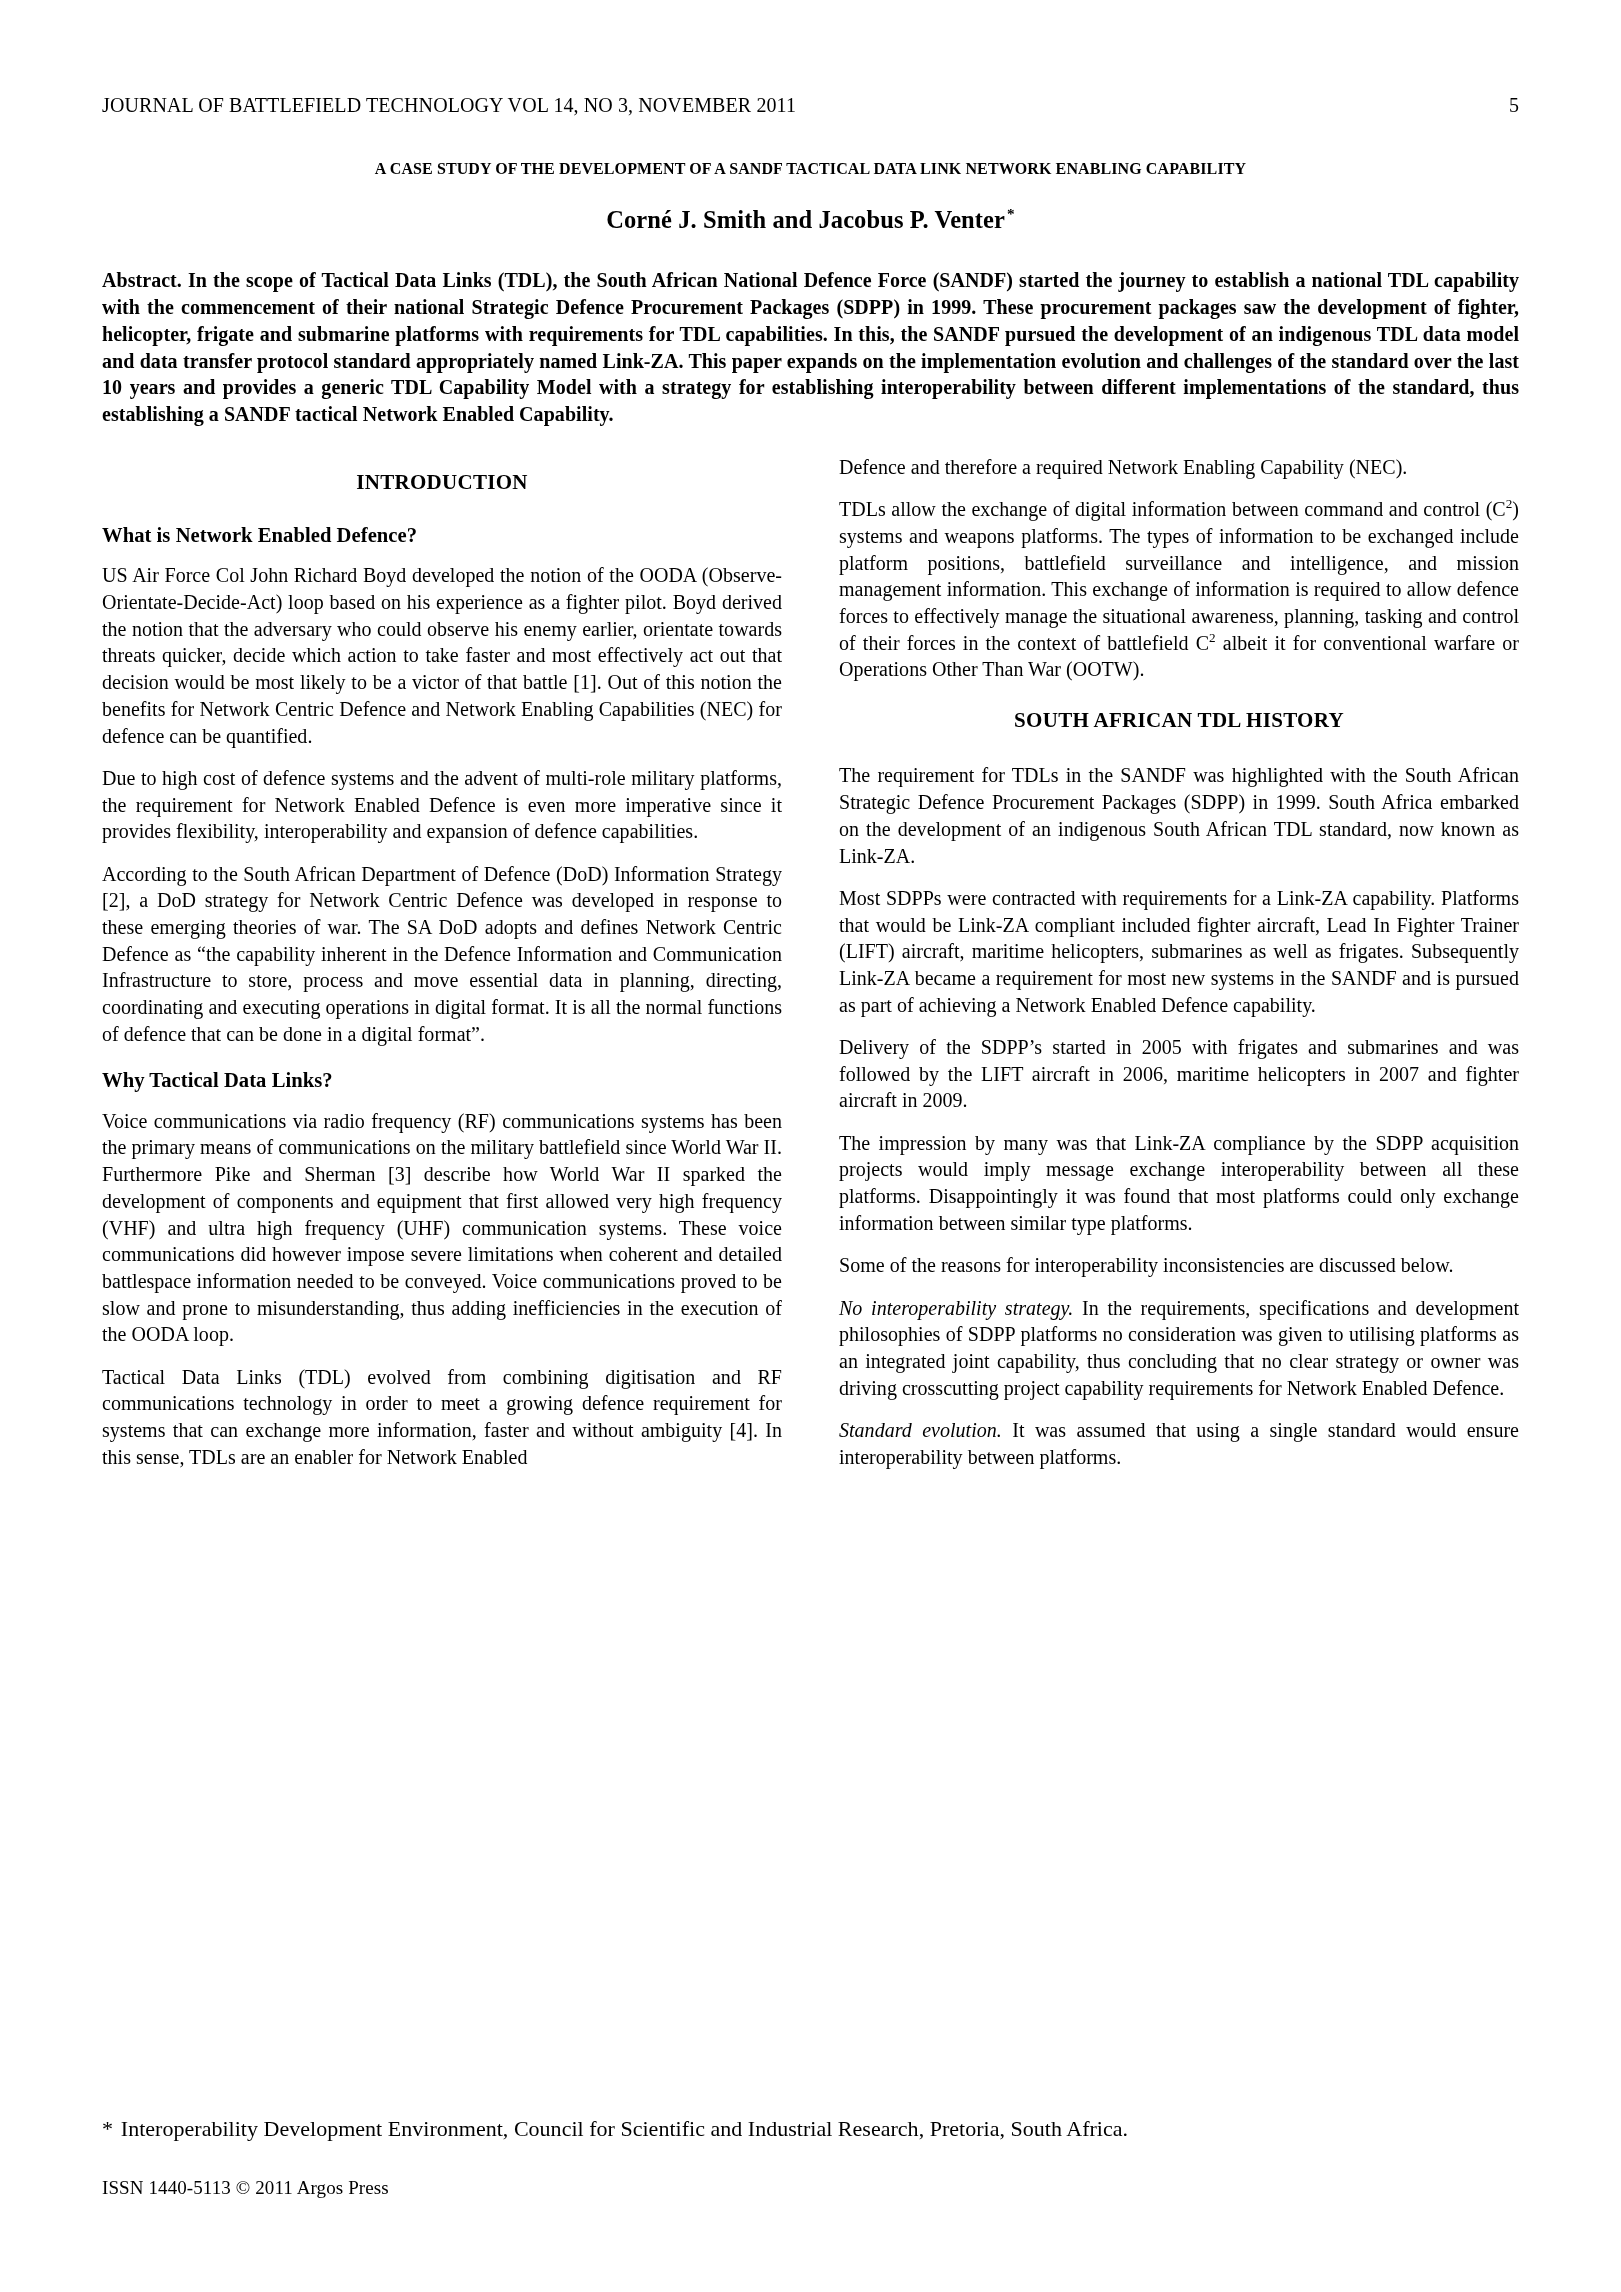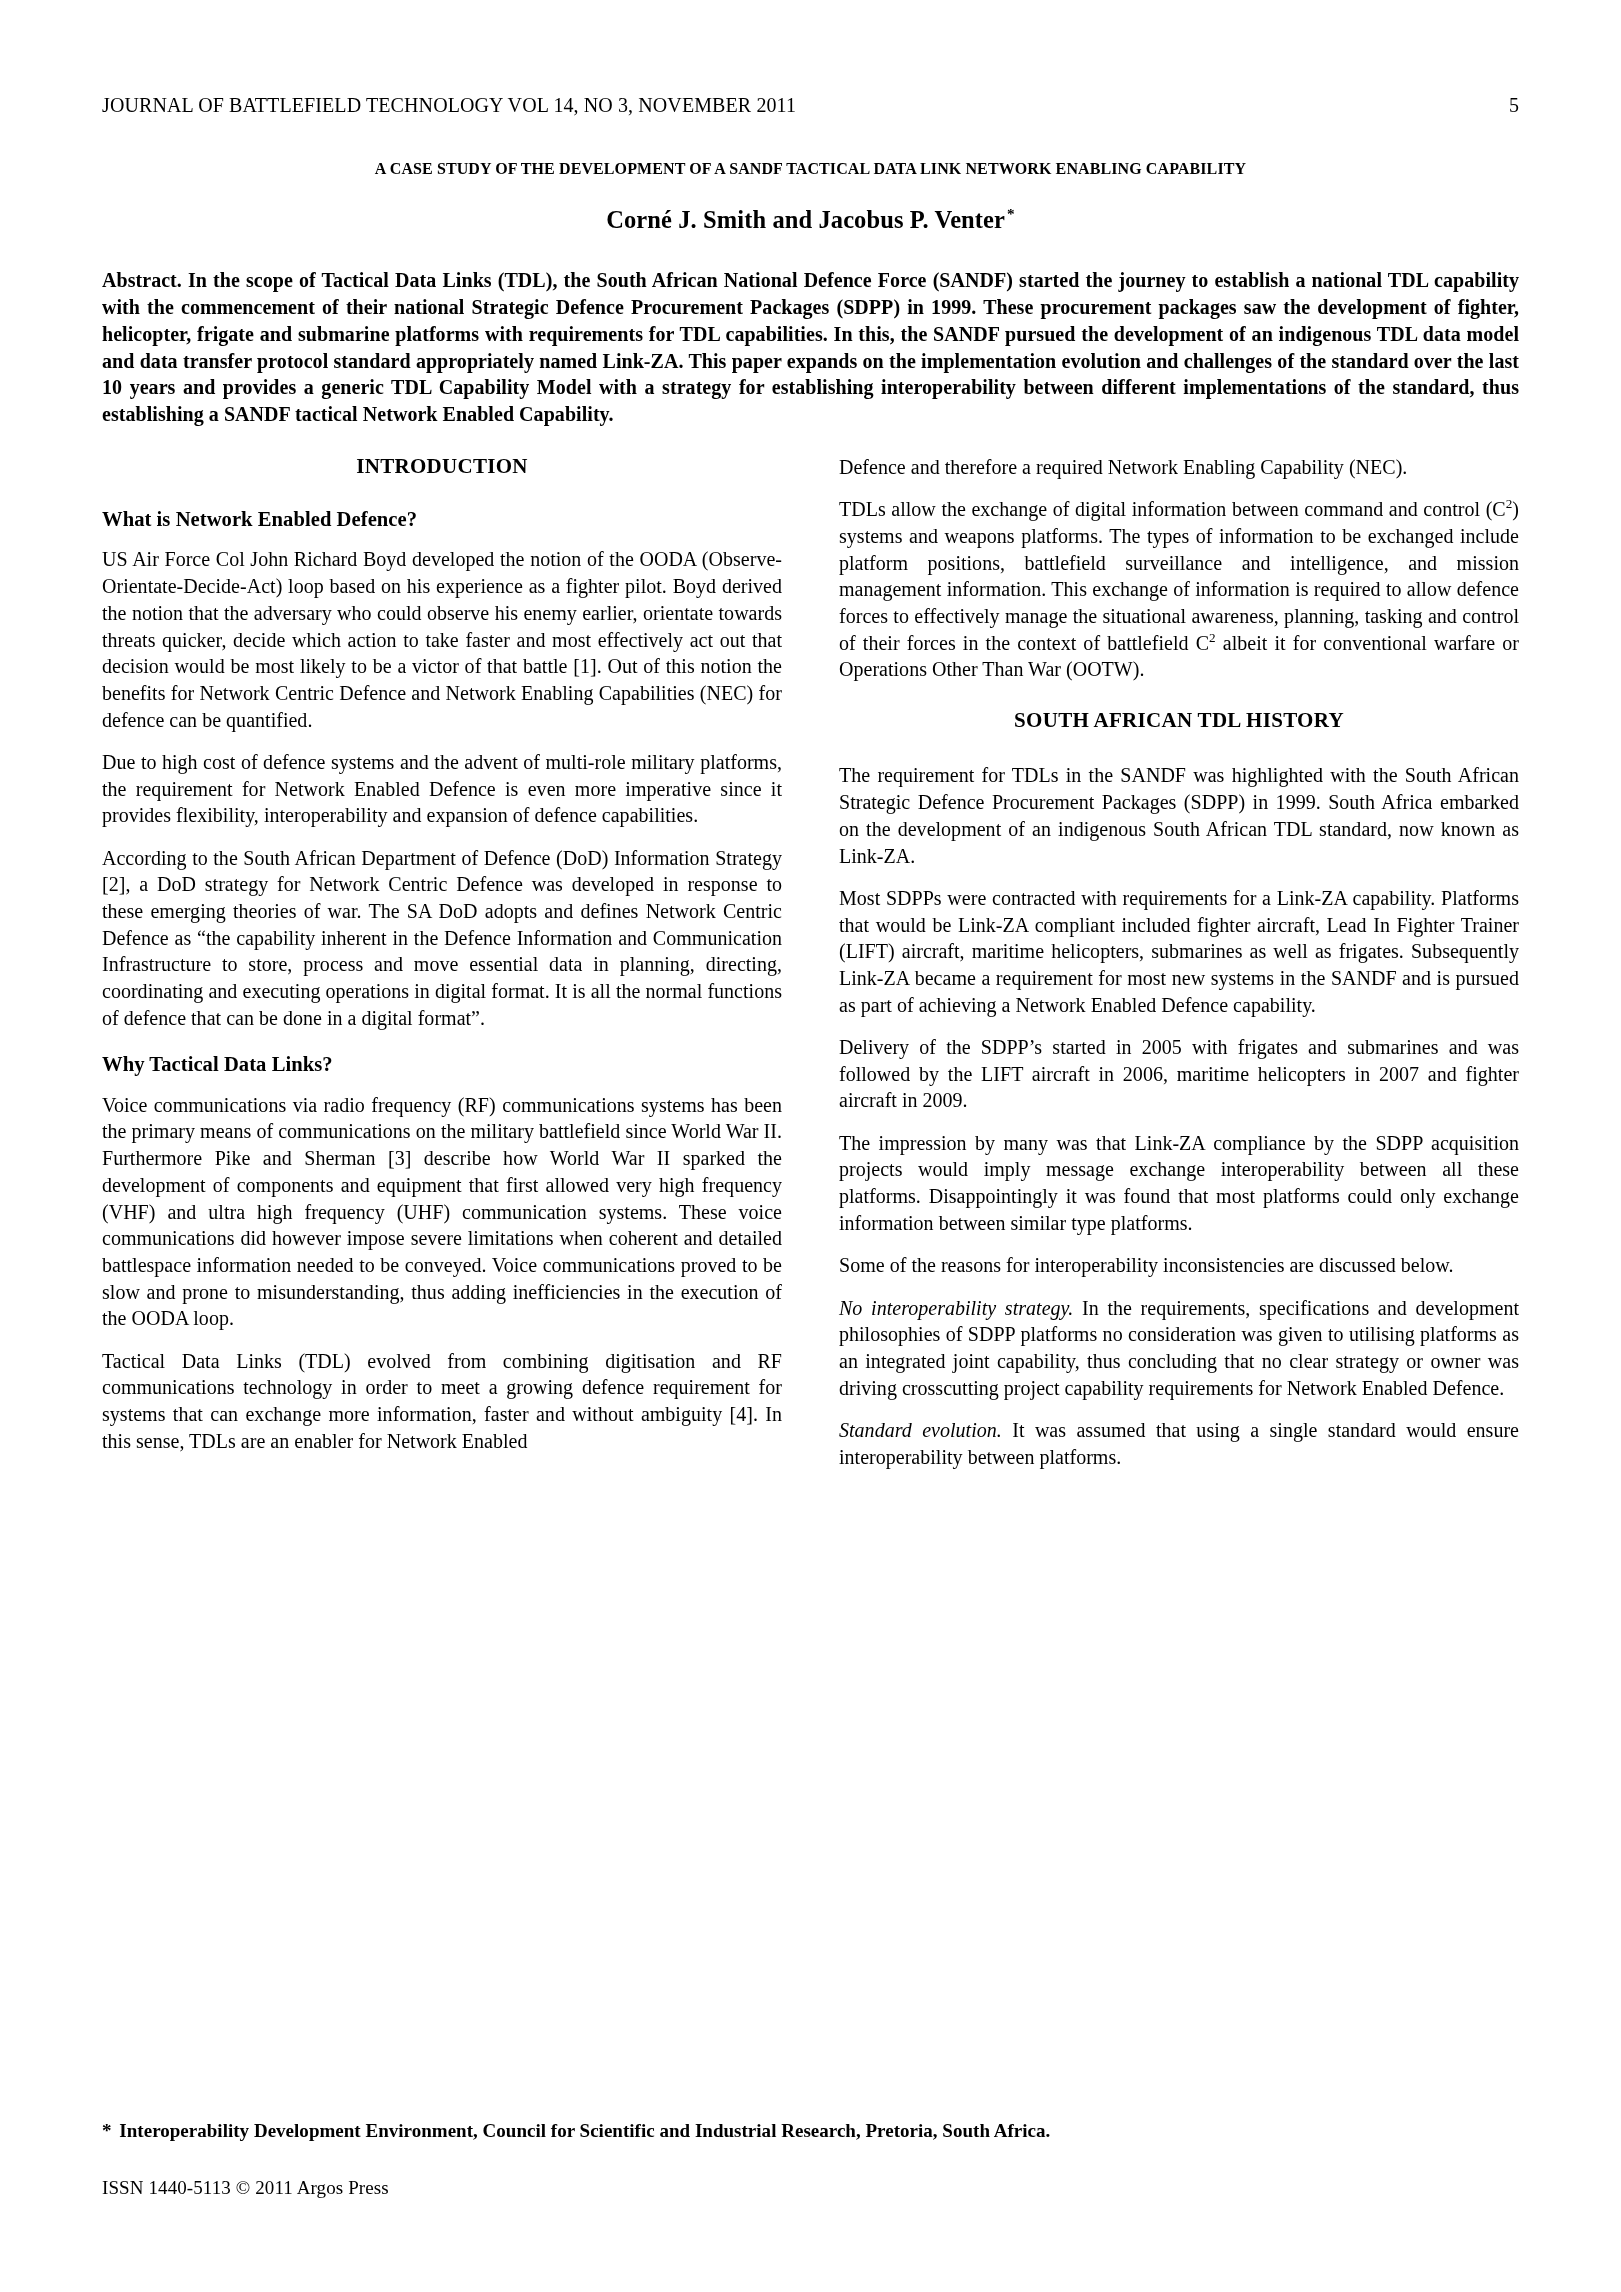--- a/index.html
+++ b/index.html
@@ -67,20 +67,21 @@
     text-align: justify;
     text-justify: inter-word;
     letter-spacing: 0.05px;
   }
 
   
   .columns {
     display: flex;
     margin-top: 25.5px;
     column-gap: 57px;
+    align-items: flex-end;
   }
   .col {
     width: 680px;
     flex: 0 0 680px;
   }
   p.body {
     font-size: 20px;
     line-height: 1.335;
     text-align: justify;
     text-justify: inter-word;
@@ -111,25 +112,24 @@
   .runin { font-style: italic; }
 
   
   .footnote-area {
     position: absolute;
     left: 102px;
     right: 102px;
     bottom: 94px;
   }
   .footnote {
-    font-size: 19px;
+    font-size: 22px;
     line-height: 1.3;
     margin: 0;
     letter-spacing: 0.02px;
-    font-weight: bold;
   }
   .footnote .star {
     padding-right: 7.8px;
   }
   .issn {
     text-align: left;
     font-size: 19px;
     margin-top: 33px;
     letter-spacing: 0.1px;
   }

